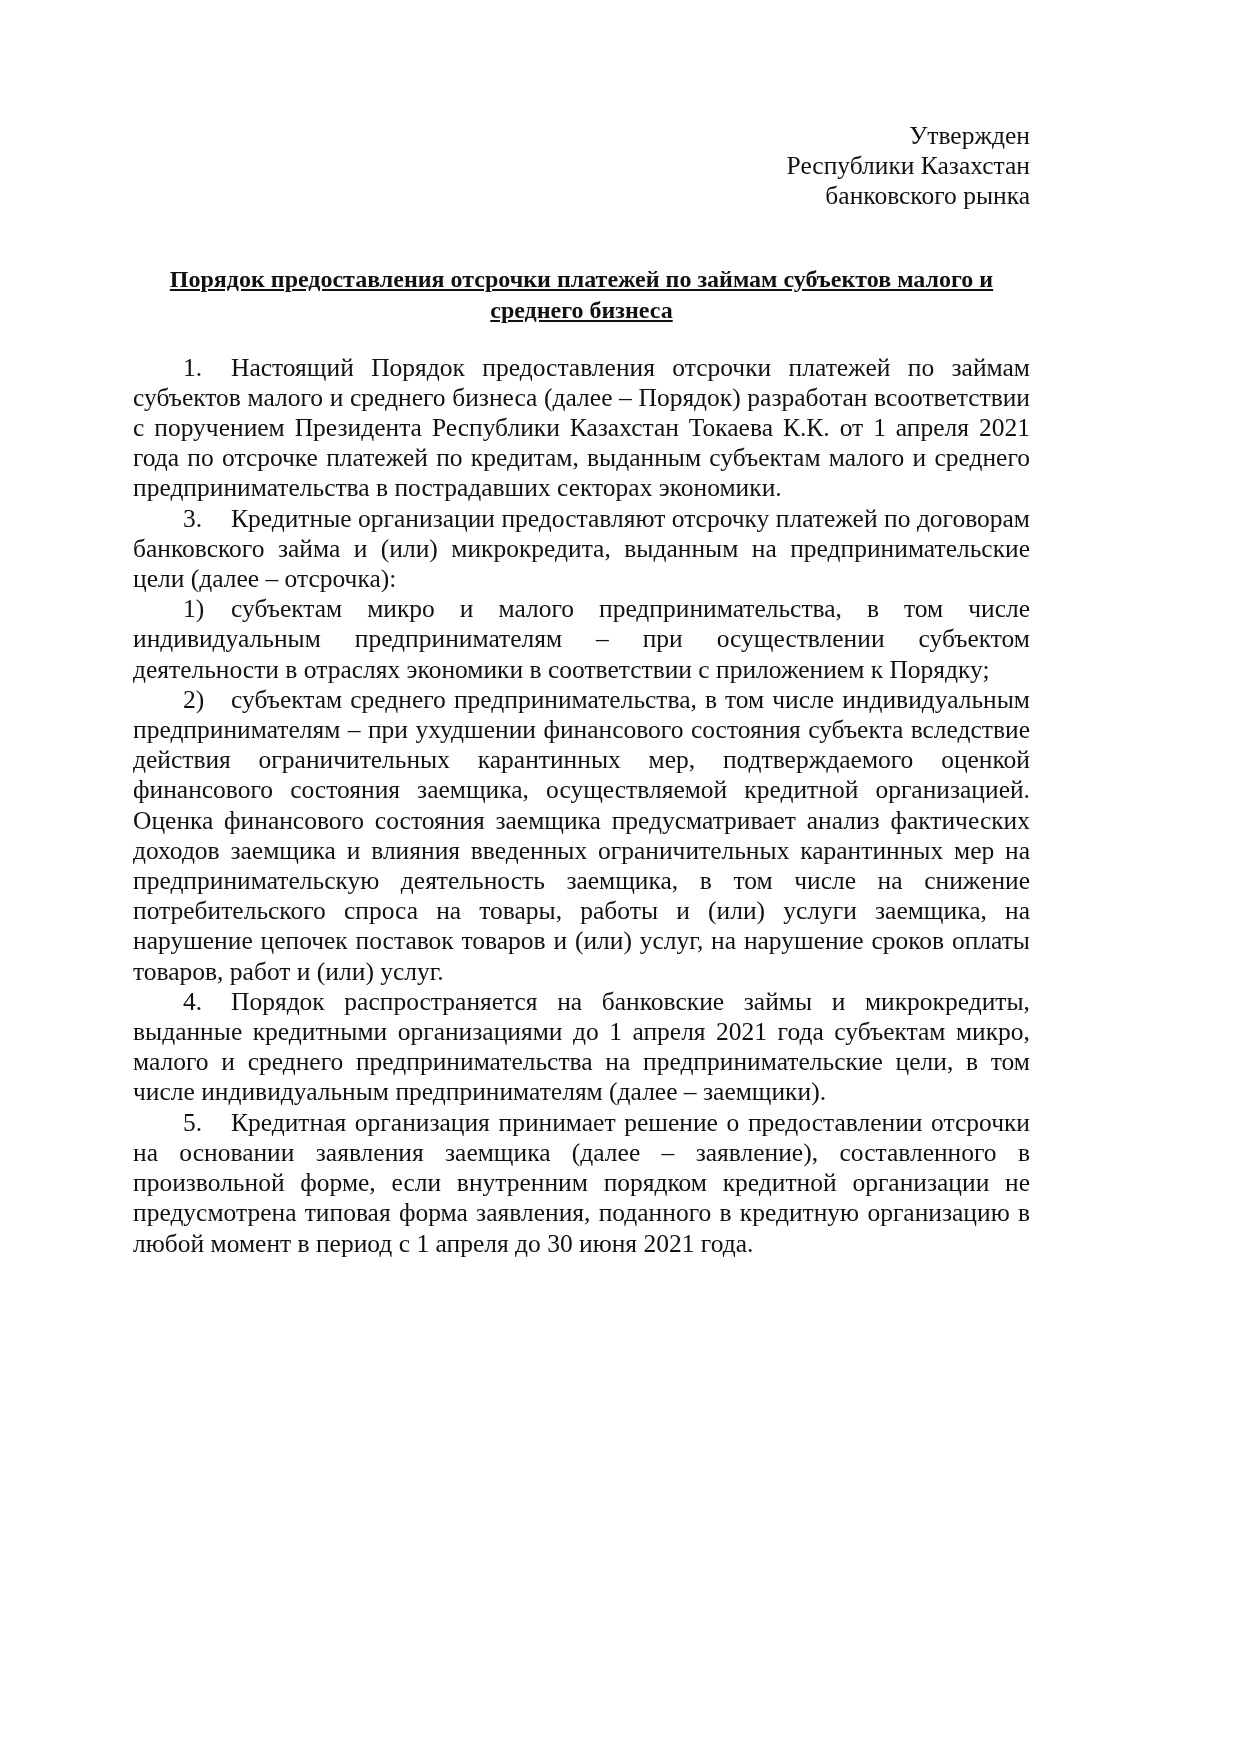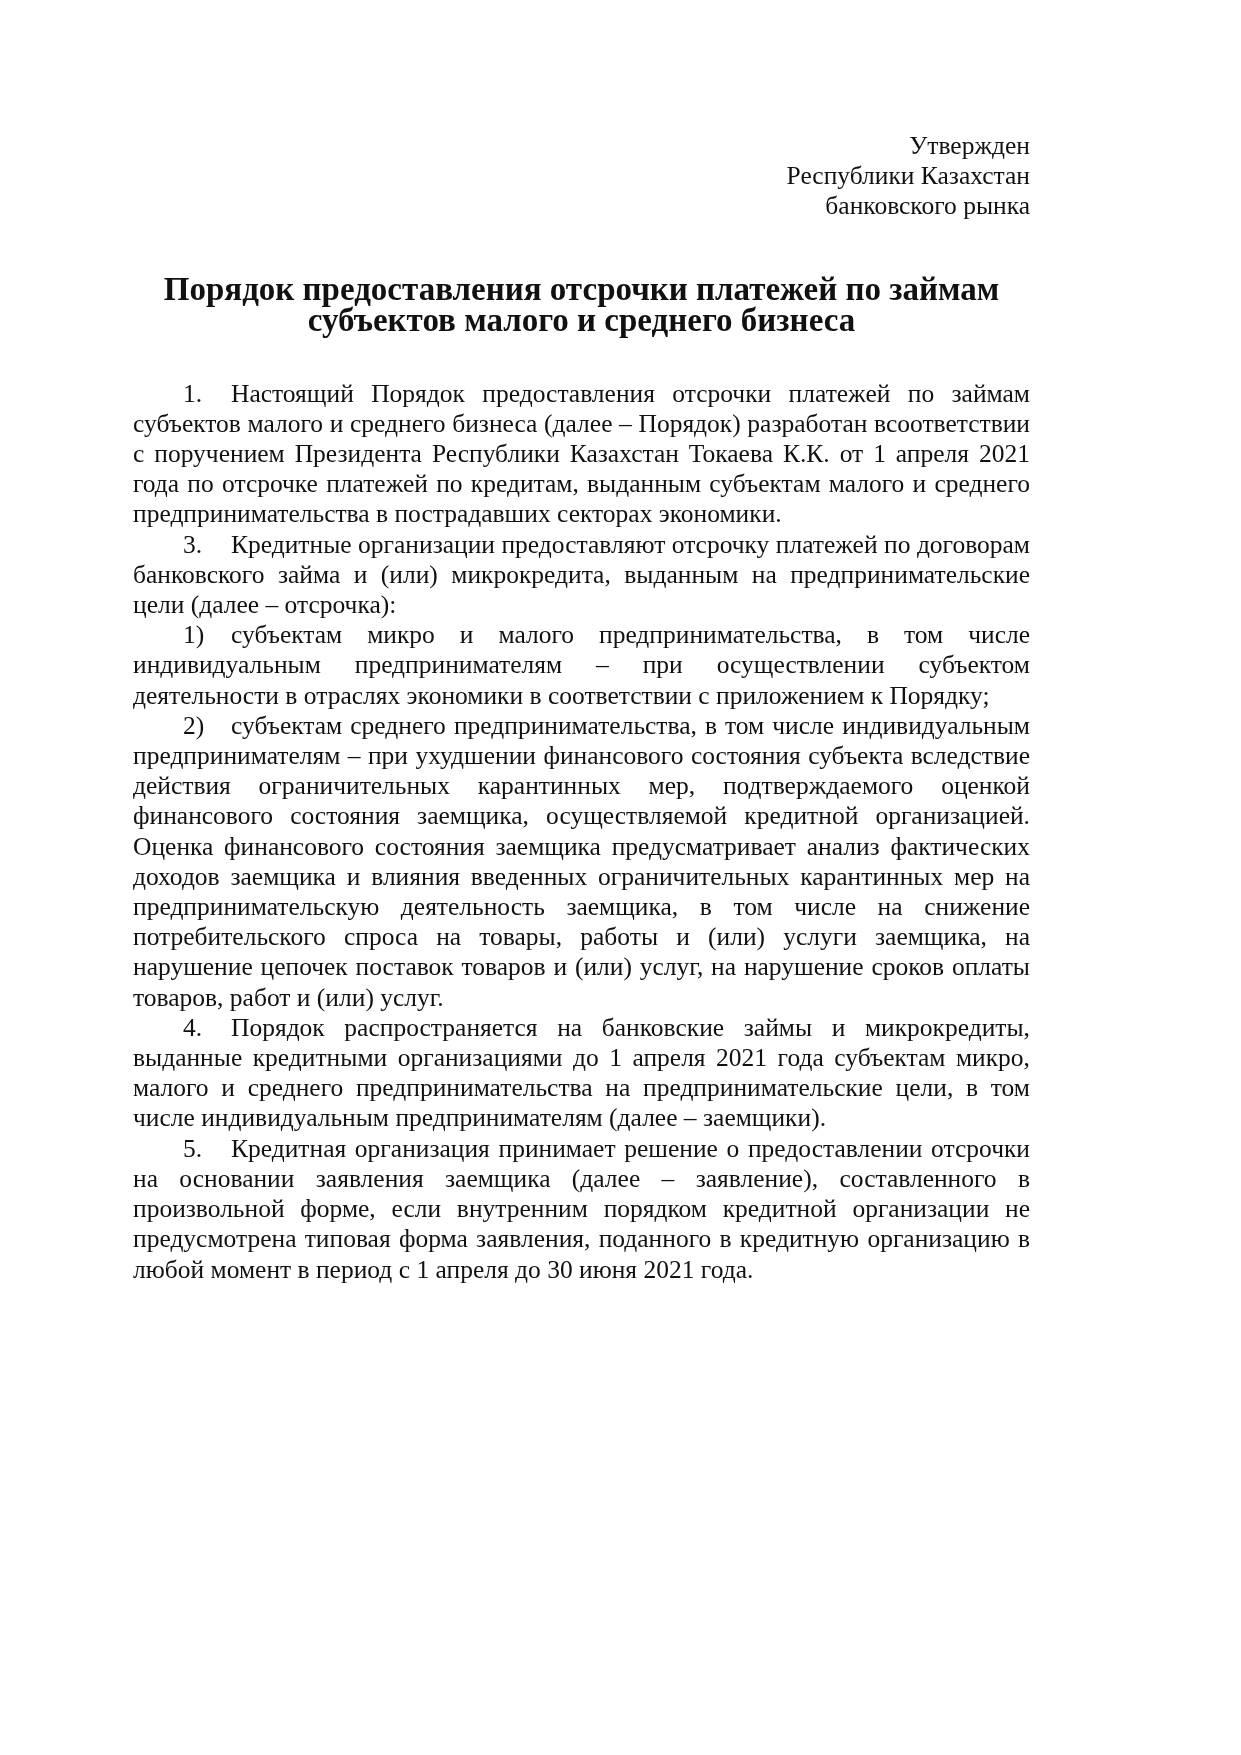--- a/index.html
+++ b/index.html
@@ -1,28 +1,28 @@
 <!DOCTYPE html>
 <html><head>
 <meta charset="utf-8">
 <style>
   html, body { margin: 0; padding: 0; background: #ffffff; }
   body { width: 1241px; height: 1755px; position: relative; overflow: hidden; }
   .page {
-    position: absolute; left: 133px; top: 131px; width: 897px;
+    position: absolute; left: 133px; top: 121px; width: 897px;
     font-family: "Liberation Serif", "DejaVu Serif", serif;
     color: #111111; font-size: 25.5px; line-height: 30.2px;
   }
   .approval { text-align: right; }
   .approval div { white-space: nowrap; }
   .title {
     margin-top: 52px; text-align: center; font-weight: bold;
-    font-size: 33px; line-height: 31px; padding: 0 10px;
+    font-size: 24px; line-height: 31px; padding: 0 10px; text-decoration: underline;
   }
-  .body { margin-top: 43px; }
+  .body { margin-top: 27px; }
   .p { text-align: justify; text-indent: 50px; margin: 0; }
   .p .num { display: inline-block; width: 48px; text-indent: 0; }
 </style>
 </head>
 <body>
 
 <div class="page">
   <div class="approval">
     <div>Утвержден</div>
     <div>Республики Казахстан</div>

